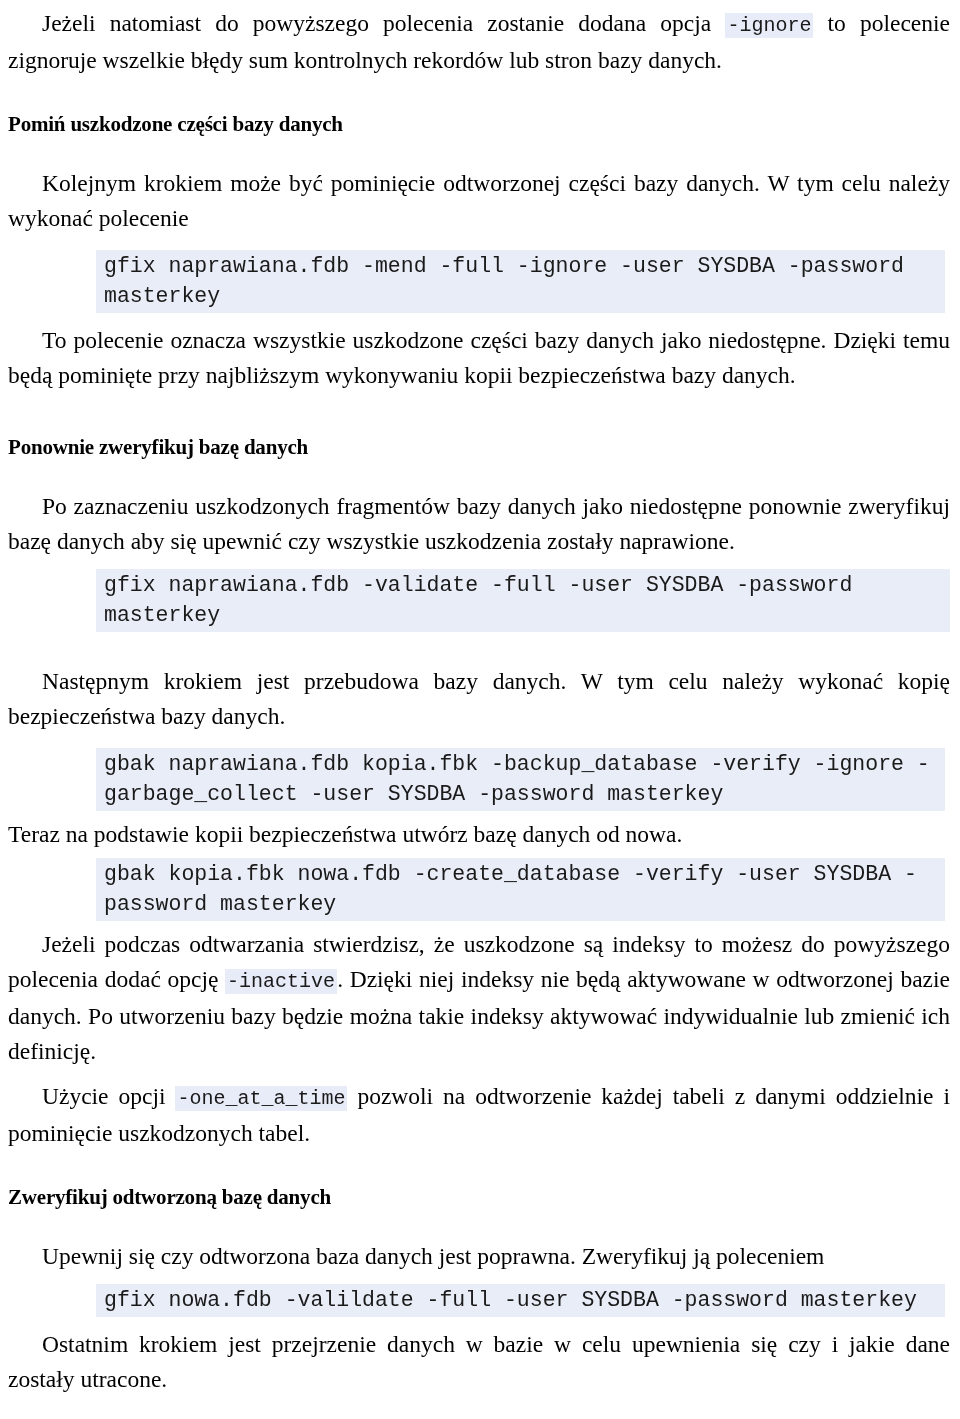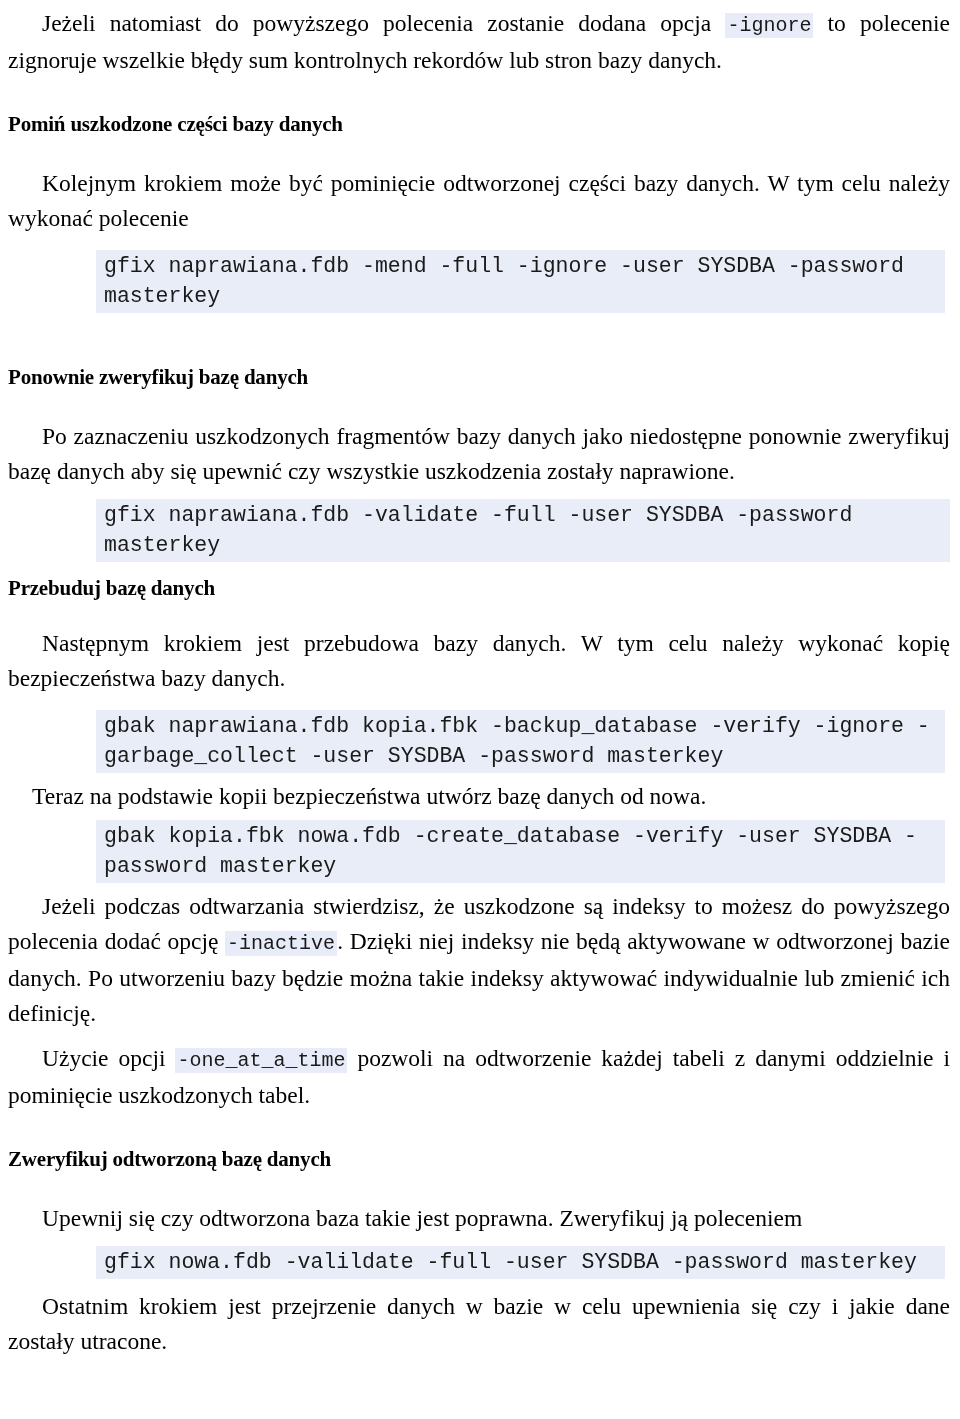--- a/index.html
+++ b/index.html
@@ -30,21 +30,20 @@
     line-height: 35px;
     text-align: justify;
     text-justify: inter-word;
     hyphens: none;
   }
   p.para.indent {
     text-indent: 34px;
   }
   p.para.noindent {
     text-indent: 0;
-    margin-left: 24px;
   }
 
   
   h2.heading {
     margin: 0;
     font-family: "Liberation Serif", "DejaVu Serif", serif;
     font-weight: bold;
     font-size: 21px;
     line-height: 32px;
     letter-spacing: -0.2px;
@@ -98,32 +97,32 @@
   <div class="sp-30"></div>
   <h2 class="heading">Pomiń uszkodzone części bazy danych</h2>
 
   <div class="sp-26"></div>
   <p class="para indent">Kolejnym krokiem może być pominięcie odtworzonej części bazy danych. W tym celu należy wykonać polecenie</p>
 
   <div class="sp-14"></div>
   <div class="codeblock cb-wide">gfix naprawiana.fdb -mend -full -ignore -user SYSDBA -password masterkey</div>
 
   <div class="sp-10"></div>
+  <p class="para indent">To polecenie oznacza wszystkie uszkodzone części bazy danych jako niedostępne. Dzięki temu będą pominięte przy najbliższym wykonywaniu kopii bezpieczeństwa bazy danych.</p>
 
   <div class="sp-38"></div>
   <h2 class="heading">Ponownie zweryfikuj bazę danych</h2>
 
   <div class="sp-26"></div>
   <p class="para indent">Po zaznaczeniu uszkodzonych fragmentów bazy danych jako niedostępne ponownie zweryfikuj bazę danych aby się upewnić czy wszystkie uszkodzenia zostały naprawione.</p>
 
   <div class="sp-10"></div>
   <div class="codeblock cb-mid">gfix naprawiana.fdb -validate -full -user SYSDBA -password masterkey</div>
 
   <div class="sp-10"></div>
-  <h2 class="heading">Przebuduj bazę danych</h2>
 
   <div class="sp-22"></div>
   <p class="para indent">Następnym krokiem jest przebudowa bazy danych. W tym celu należy wykonać kopię bezpieczeństwa bazy danych.</p>
 
   <div class="sp-14"></div>
   <div class="codeblock cb-wide">gbak naprawiana.fdb kopia.fbk -backup_database -verify -ignore -garbage_collect -user SYSDBA -password masterkey</div>
 
   <div class="sp-6"></div>
   <p class="para noindent">Teraz na podstawie kopii bezpieczeństwa utwórz bazę danych od nowa.</p>
 
@@ -133,21 +132,21 @@
   <div class="sp-6"></div>
   <p class="para indent"><span>Jeżeli podczas odtwarzania stwierdzisz, że uszkodzone są indeksy to możesz do powyższego polecenia dodać opcję </span><code class="inline">-inactive</code><span>. Dzięki niej indeksy nie będą aktywowane w odtworzonej bazie danych. Po utworzeniu bazy będzie można takie indeksy aktywować indywidualnie lub zmienić ich definicję.</span></p>
 
   <div class="sp-10"></div>
   <p class="para indent"><span>Użycie opcji </span><code class="inline">-one_at_a_time</code><span> pozwoli na odtworzenie każdej tabeli z danymi oddzielnie i pominięcie uszkodzonych tabel.</span></p>
 
   <div class="sp-30"></div>
   <h2 class="heading">Zweryfikuj odtworzoną bazę danych</h2>
 
   <div class="sp-26"></div>
-  <p class="para indent">Upewnij się czy odtworzona baza takie jest poprawna. Zweryfikuj ją poleceniem</p>
+  <p class="para indent">Upewnij się czy odtworzona baza danych jest poprawna. Zweryfikuj ją poleceniem</p>
 
   <div class="sp-10"></div>
   <div class="codeblock cb-last">gfix nowa.fdb -valildate -full -user SYSDBA -password masterkey</div>
 
   <div class="sp-10"></div>
   <p class="para indent">Ostatnim krokiem jest przejrzenie danych w bazie w celu upewnienia się czy i jakie dane zostały utracone.</p>
 
 </div>
 
 </body></html>

